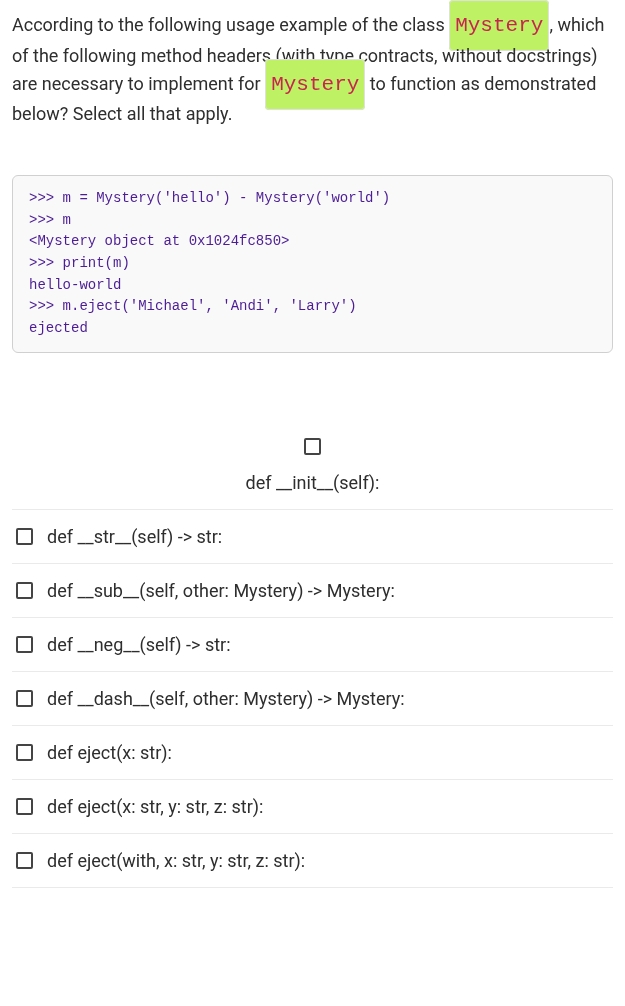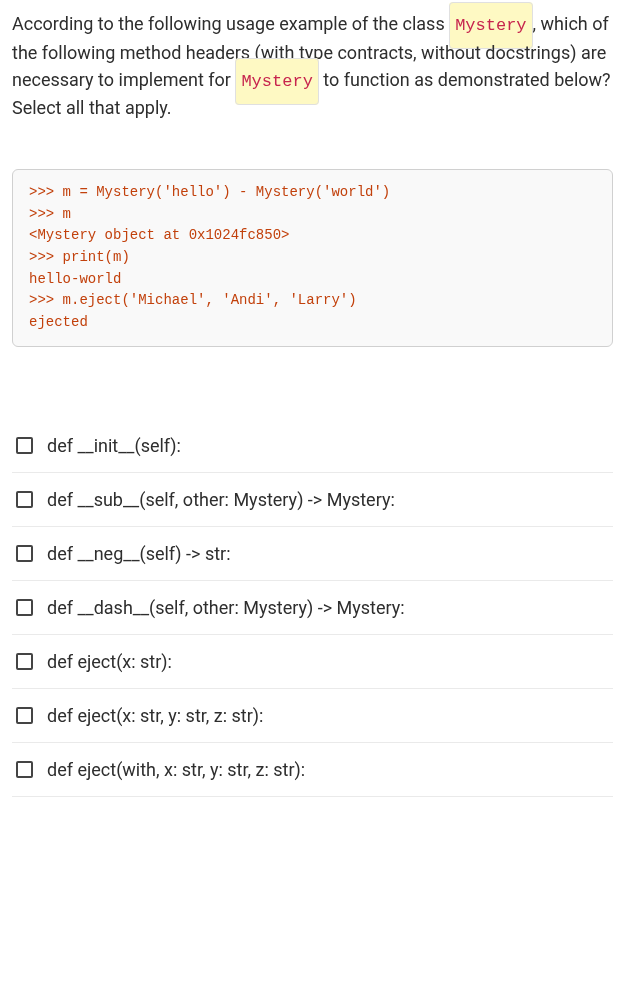--- a/index.html
+++ b/index.html
@@ -9,50 +9,50 @@
     font-family: -apple-system, BlinkMacSystemFont, "Segoe UI", Roboto, "Helvetica Neue", Arial, sans-serif;
     font-size: 18px;
     line-height: 1.5;
     color: #2e2e2e;
     background: #ffffff;
     width: 625px;
   }
   .question-text { margin-bottom: 48px; }
   .inline-code {
     font-family: "SFMono-Regular", Consolas, "Liberation Mono", Menlo, monospace;
-    font-size: 17px;
+    font-size: 21px;
     color: #c7254e;
-    background: #fef9c3;
+    background: #bef264;
     border: 1px solid #e0e0e0;
     border-radius: 4px;
     padding: 13px 5px;
     white-space: nowrap;
   }
   .code-block {
     border: 1px solid #d0d0d0;
     border-radius: 6px;
     background: #f9f9f9;
     padding: 12px 16px;
     font-family: "SFMono-Regular", Consolas, "Liberation Mono", Menlo, monospace;
     font-size: 14px;
     line-height: 1.55;
-    color: #c2410c;
+    color: #4c1d95;
     white-space: pre;
     overflow-x: auto;
     margin-bottom: 72px;
   }
   .options { }
   .option-row {
     display: flex;
     align-items: center;
     padding: 13px 4px;
     border-bottom: 1px solid #eaeaea;
     gap: 14px;
   }
-  .option-row:first-child { border-top: none; }
+  .option-row:first-child { border-top: none; flex-direction: column; }
   .checkbox {
     width: 17px;
     height: 17px;
     border: 2px solid #444;
     border-radius: 2px;
     flex-shrink: 0;
     background: #fff;
   }
   .option-label {
     font-size: 18px;
@@ -74,20 +74,24 @@
 &gt;&gt;&gt; m.eject('Michael', 'Andi', 'Larry')
 ejected</div>
 
 <div class="options">
   <div class="option-row">
     <div class="checkbox"></div>
     <span class="option-label">def __init__(self):</span>
   </div>
   <div class="option-row">
     <div class="checkbox"></div>
+    <span class="option-label">def __str__(self) -&gt; str:</span>
+  </div>
+  <div class="option-row">
+    <div class="checkbox"></div>
     <span class="option-label">def __sub__(self, other: Mystery) -&gt; Mystery:</span>
   </div>
   <div class="option-row">
     <div class="checkbox"></div>
     <span class="option-label">def __neg__(self) -&gt; str:</span>
   </div>
   <div class="option-row">
     <div class="checkbox"></div>
     <span class="option-label">def __dash__(self, other: Mystery) -&gt; Mystery:</span>
   </div>

